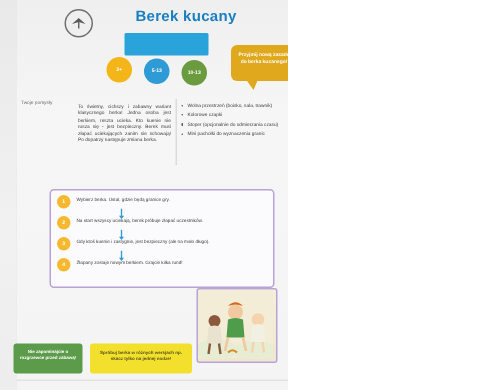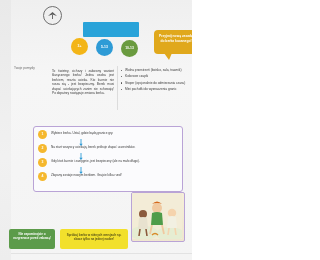--- a/index.html
+++ b/index.html
@@ -134,20 +134,21 @@
 
   <div class="header">
 
     <div class="logo">
       <svg width="13" height="13" viewBox="0 0 13 13">
         <path d="M2 7 L6.5 3 L11 7 L6.5 5.6 Z" fill="#5a5a5a"></path>
         <path d="M6.5 5.6 L6.5 10" stroke="#5a5a5a" stroke-width="0.9" fill="none"></path>
       </svg>
     </div>
 
+    <div class="title">Berek kucany</div>
     <div class="titlebar"></div>
 
     <div class="badges">
       <div class="badge b1">3+</div>
       <div class="badge b2">5-13</div>
       <div class="badge b3">10-13</div>
     </div>
 
     <div class="bubble">Przyjmij nową zasadę do berka kucanego!</div>
   </div>

